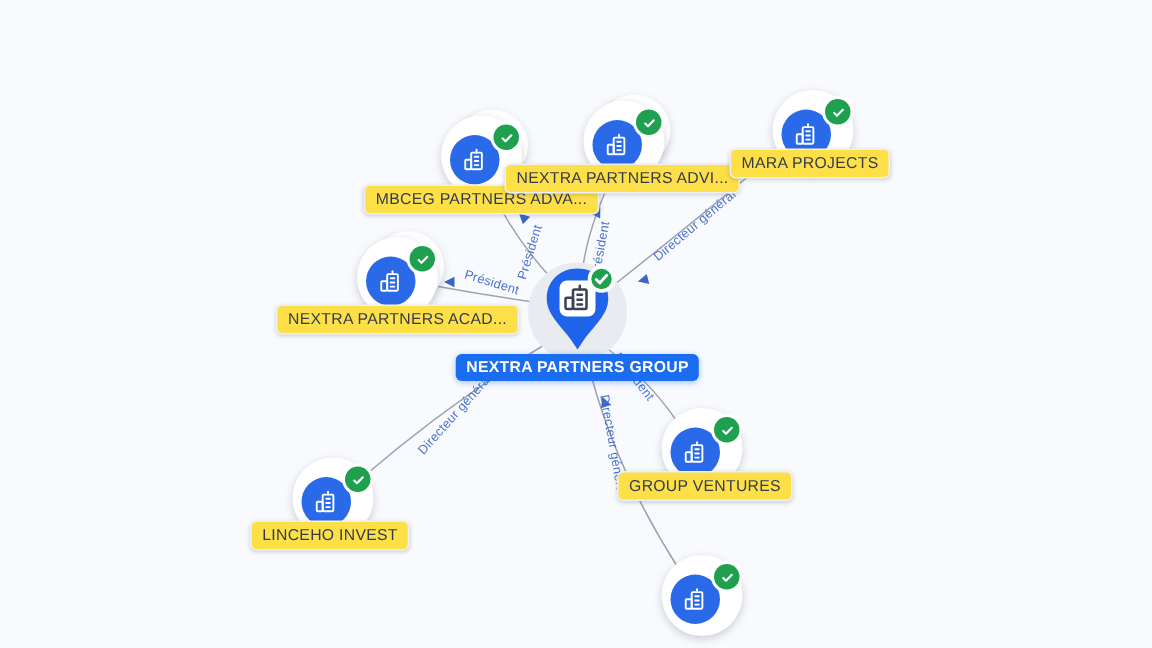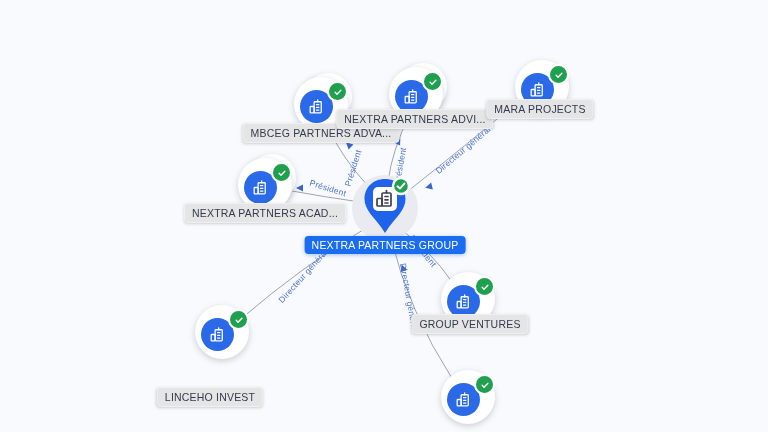--- a/index.html
+++ b/index.html
@@ -29,26 +29,26 @@
     position:absolute;left:-21px;top:-14px;width:33px;height:33px;border-radius:50%;
     background:#2a6ae9;display:flex;align-items:center;justify-content:center;
   }
   .badge{
     position:absolute;left:6px;top:-23px;width:17px;height:17px;border-radius:50%;
     background:#1fa04e;border:2px solid #ffffff;display:flex;align-items:center;justify-content:center;
   }
   
   .pill{
     position:absolute;transform:translateX(-50%);
-    background:#e5e5e5;color:#333a4f;font-size:10.5px;letter-spacing:.2px;
+    background:#fde047;color:#333a4f;font-size:10.5px;letter-spacing:.2px;
     padding:3px 7px;border-radius:4px;white-space:nowrap;
     box-shadow:0 1px 3px rgba(70,80,100,.25);border:1px solid #eef0f4;
   }
   .pill.center{
-    background:#1a6cf0;color:#ffffff;border:none;font-weight:normal;
+    background:#1a6cf0;color:#ffffff;border:none;font-weight:bold;
     box-shadow:0 1px 4px rgba(26,108,240,.4);
   }
   .center-halo{
     position:absolute;left:352px;top:175px;width:66px;height:66px;border-radius:50%;
     background:#e9ebf0;
   }
   .center-pin{position:absolute;left:360px;top:177px;}
 </style>
 </head>
 <body>
@@ -183,21 +183,21 @@
         <rect x="4" y="12" width="5" height="8" rx="0.8"></rect>
         <path d="M12 9.5 h3 M12 13 h3 M12 16.5 h3"></path>
       </svg>
     </div>
     <div class="badge">
       <svg width="10" height="10" viewBox="0 0 14 14" fill="none" stroke="#ffffff" stroke-width="2" stroke-linecap="round" stroke-linejoin="round">
           <path d="M3 7.5 l2.6 2.5 L11 4.5"></path>
         </svg>
     </div>
   </div>
-  <div class="pill" style="left:210px;top:347px;margin-top:40px;">LINCEHO INVEST</div>
+  <div class="pill" style="left:220px;top:347px;">LINCEHO INVEST</div>
 
   <div class="node" style="left:468px;top:299px;">
     <div class="halo"></div>
     <div class="blue-circle">
       <svg width="19" height="19" viewBox="0 0 24 24" fill="none" stroke="#ffffff" stroke-width="1.6" stroke-linecap="round" stroke-linejoin="round">
         <path d="M13.5 6 V3.5"></path>
           <rect x="9" y="6" width="9" height="14" rx="1"></rect>
         <rect x="4" y="12" width="5" height="8" rx="0.8"></rect>
         <path d="M12 9.5 h3 M12 13 h3 M12 16.5 h3"></path>
       </svg>

